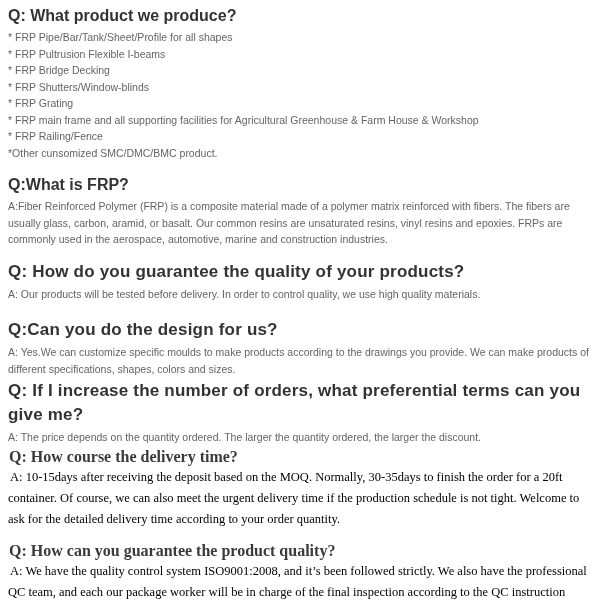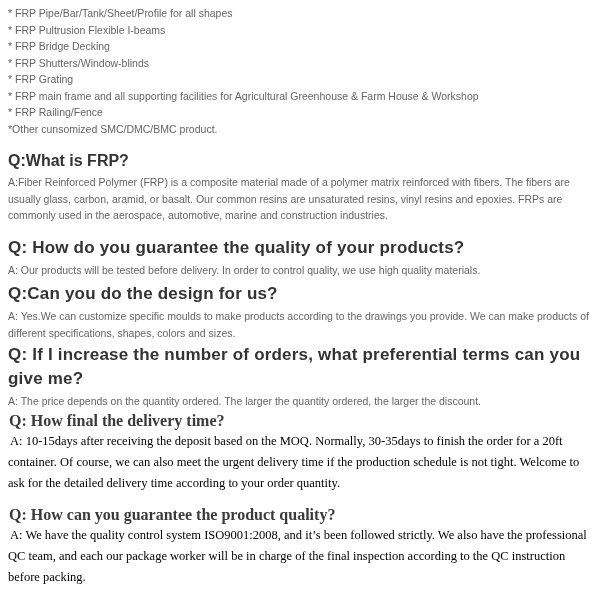--- a/index.html
+++ b/index.html
@@ -54,32 +54,33 @@
   .sec.serif .para {
     font-family: "Liberation Serif", serif;
     font-size: 12.5px;
     line-height: 21px;
     color: #000000;
     text-indent: 2px;
   }
   
   .sec.s1 { margin-bottom: 13px; }
   .sec.s2 { margin-bottom: 12px; }
-  .sec.s3 { margin-bottom: 4px; }
+  .sec.s3 { margin-bottom: 16px; }
   .sec.s4 { margin-bottom: 2px; }
   .sec.s5 { margin-bottom: 0; }
   .sec.s6 { margin-bottom: 10px; }
   .sec.s7 { margin-bottom: 0; }
 </style>
 </head>
 <body>
 
 <div class="page">
 
   <div class="sec s1">
+    <h2 class="qh">Q: What product we produce?</h2>
     <p class="line">* FRP Pipe/Bar/Tank/Sheet/Profile for all shapes</p>
     <p class="line">* FRP Pultrusion Flexible I-beams</p>
     <p class="line">* FRP Bridge Decking</p>
     <p class="line">* FRP Shutters/Window-blinds</p>
     <p class="line">* FRP Grating</p>
     <p class="line">* FRP main frame and all supporting facilities for Agricultural Greenhouse &amp; Farm House &amp; Workshop</p>
     <p class="line">* FRP Railing/Fence</p>
     <p class="line">*Other cunsomized SMC/DMC/BMC product.</p>
   </div>
 
@@ -97,21 +98,21 @@
     <h2 class="qh">Q:Can you do the design for us?</h2>
     <p class="para">A: Yes.We can customize specific moulds to make products according to the drawings you provide. We can make products of different specifications, shapes, colors and sizes.</p>
   </div>
 
   <div class="sec s5 big">
     <h2 class="qh">Q: If I increase the number of orders, what preferential terms can you give me?</h2>
     <p class="para">A: The price depends on the quantity ordered. The larger the quantity ordered, the larger the discount.</p>
   </div>
 
   <div class="sec s6 serif">
-    <h2 class="qh">Q: How final the delivery time?</h2>
+    <h2 class="qh">Q: How course the delivery time?</h2>
     <p class="para">A: 10-15days after receiving the deposit based on the MOQ. Normally, 30-35days to finish the order for a 20ft container. Of course, we can also meet the urgent delivery time if the production schedule is not tight. Welcome to ask for the detailed delivery time according to your order quantity.</p>
   </div>
 
   <div class="sec s7 serif">
     <h2 class="qh">Q: How can you guarantee the product quality?</h2>
     <p class="para">A: We have the quality control system ISO9001:2008, and it’s been followed strictly. We also have the professional QC team, and each our package worker will be in charge of the final inspection according to the QC instruction before packing.</p>
   </div>
 
 </div>
 

